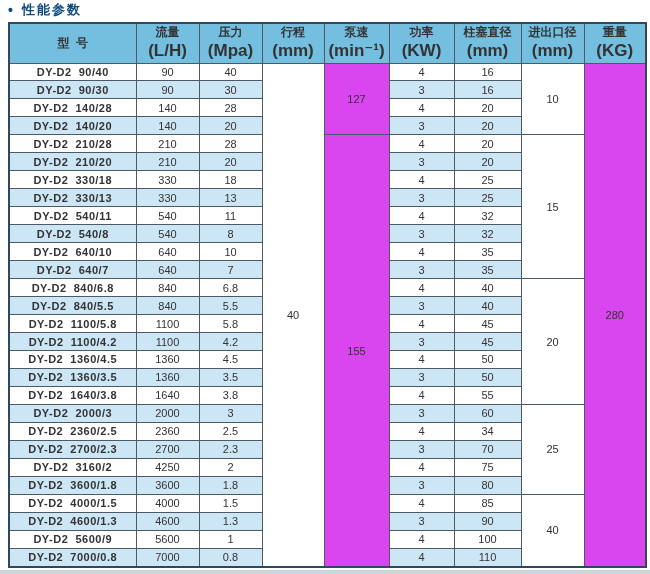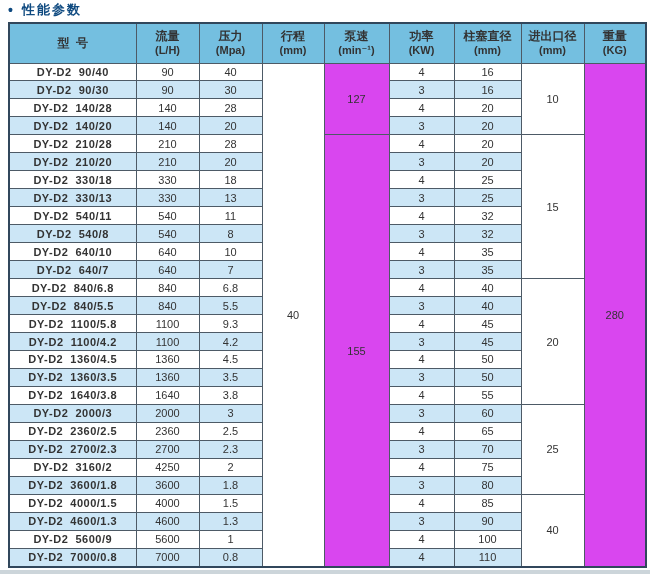--- a/index.html
+++ b/index.html
@@ -43,21 +43,21 @@
   }
   thead tr { height: 40px; margin-top: 38px; }
   thead th {
     background: #74bfe0;
     color: #0e2b45;
     font-weight: bold;
     border-bottom: 2px solid #2f5f82;
     line-height: 1.25;
   }
   thead th .h-main { font-size: 12px; white-space: pre; }
-  thead th .h-unit { font-size: 11px; }
+  thead th .h-unit { font-size: 17px; }
   td.model {
     text-align: left;
     padding-left: 22px;
     white-space: pre;
     letter-spacing: 0.5px;
     font-weight: bold;
   }
   td.plain  { background: #ffffff; }
   td.stripe { background: #cce6f6; }
   td.merged-white { background: #ffffff; }
@@ -230,21 +230,21 @@
       <tr>
         <td class="model stripe">DY-D2  840/5.5</td>
         <td class="stripe">840</td>
         <td class="stripe">5.5</td>
         <td class="stripe">3</td>
         <td class="stripe">40</td>
       </tr>
       <tr>
         <td class="model plain">DY-D2  1100/5.8</td>
         <td class="plain">1100</td>
-        <td class="plain">9.3</td>
+        <td class="plain">5.8</td>
         <td class="plain">4</td>
         <td class="plain">45</td>
       </tr>
       <tr>
         <td class="model stripe">DY-D2  1100/4.2</td>
         <td class="stripe">1100</td>
         <td class="stripe">4.2</td>
         <td class="stripe">3</td>
         <td class="stripe">45</td>
       </tr>
@@ -275,21 +275,21 @@
         <td class="stripe">3</td>
         <td class="stripe">3</td>
         <td class="stripe">60</td>
         <td class="merged-white" rowspan="5">25</td>
       </tr>
       <tr>
         <td class="model plain">DY-D2  2360/2.5</td>
         <td class="plain">2360</td>
         <td class="plain">2.5</td>
         <td class="plain">4</td>
-        <td class="plain">65</td>
+        <td class="plain">34</td>
       </tr>
       <tr>
         <td class="model stripe">DY-D2  2700/2.3</td>
         <td class="stripe">2700</td>
         <td class="stripe">2.3</td>
         <td class="stripe">3</td>
         <td class="stripe">70</td>
       </tr>
       <tr>
         <td class="model plain">DY-D2  3160/2</td>

